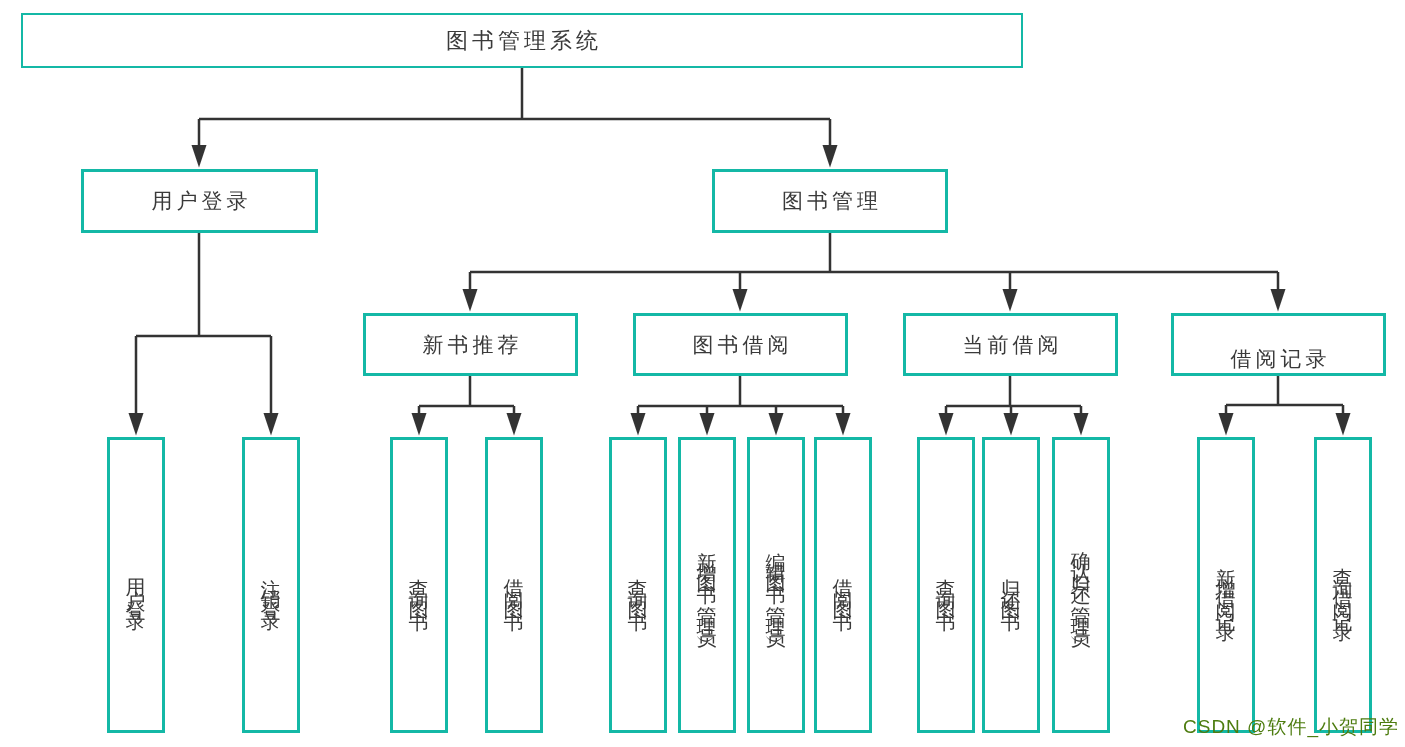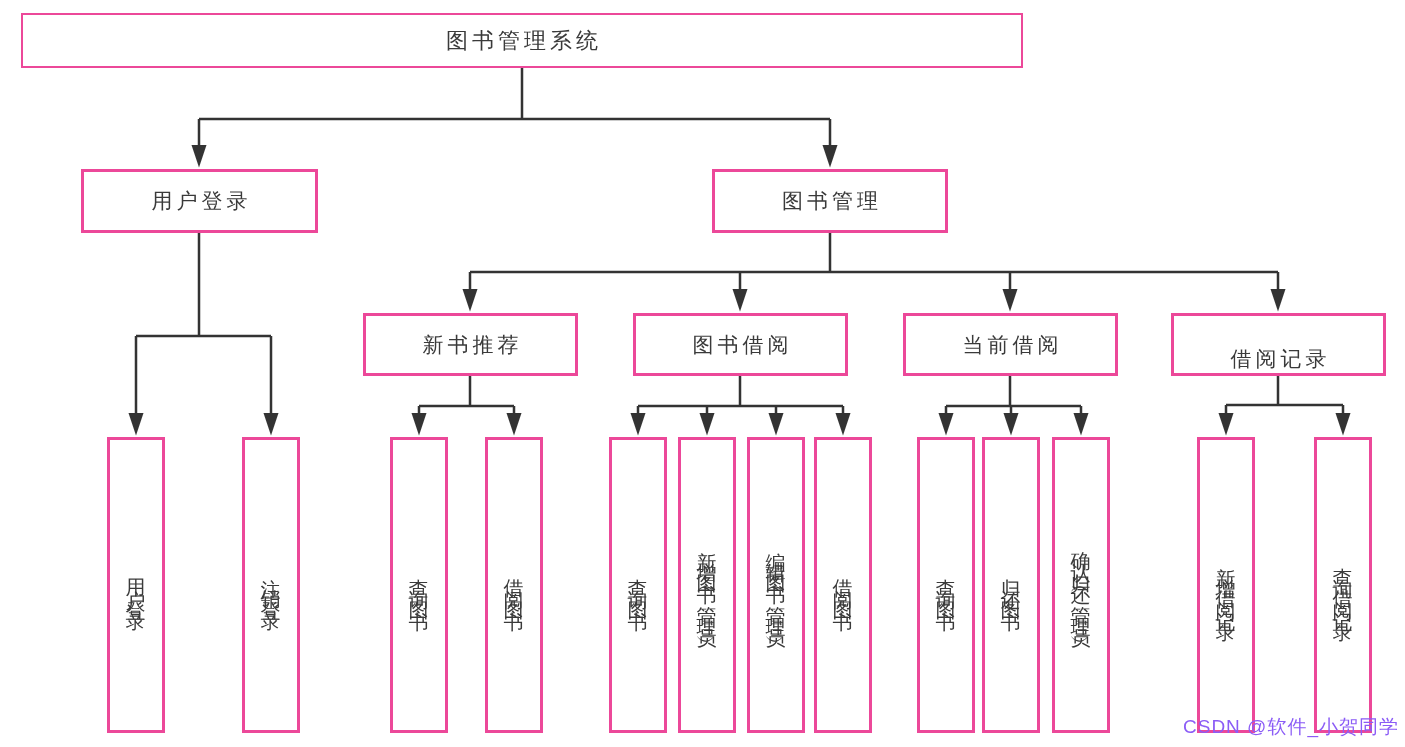--- a/index.html
+++ b/index.html
@@ -17,21 +17,21 @@
   }
   .connectors {
     position: absolute;
     left: 0;
     top: 0;
     z-index: 1;
   }
   .node {
     position: absolute;
     box-sizing: border-box;
-    border: 3px solid #ec4899;
+    border: 3px solid #14b8a6;
     background: #ffffff;
     display: flex;
     align-items: center;
     justify-content: center;
     color: #3a3a3a;
     z-index: 2;
   }
   .node.root-box {
     border-width: 2.5px;
   }
@@ -49,21 +49,21 @@
     font-size: 20px;
     letter-spacing: 11px;
     line-height: 1;
     white-space: nowrap;
   }
   .watermark {
     position: absolute;
     z-index: 5;
     font-size: 19px;
     letter-spacing: 1px;
-    color: #8b5cf6;
+    color: #4d7c0f;
     white-space: nowrap;
   }
 </style>
 </head>
 <body>
 
 <div class="canvas">
 
   <svg class="connectors" width="1405" height="747" viewBox="0 0 1405 747">
     <g stroke="#333333" stroke-width="2.5" fill="none">

